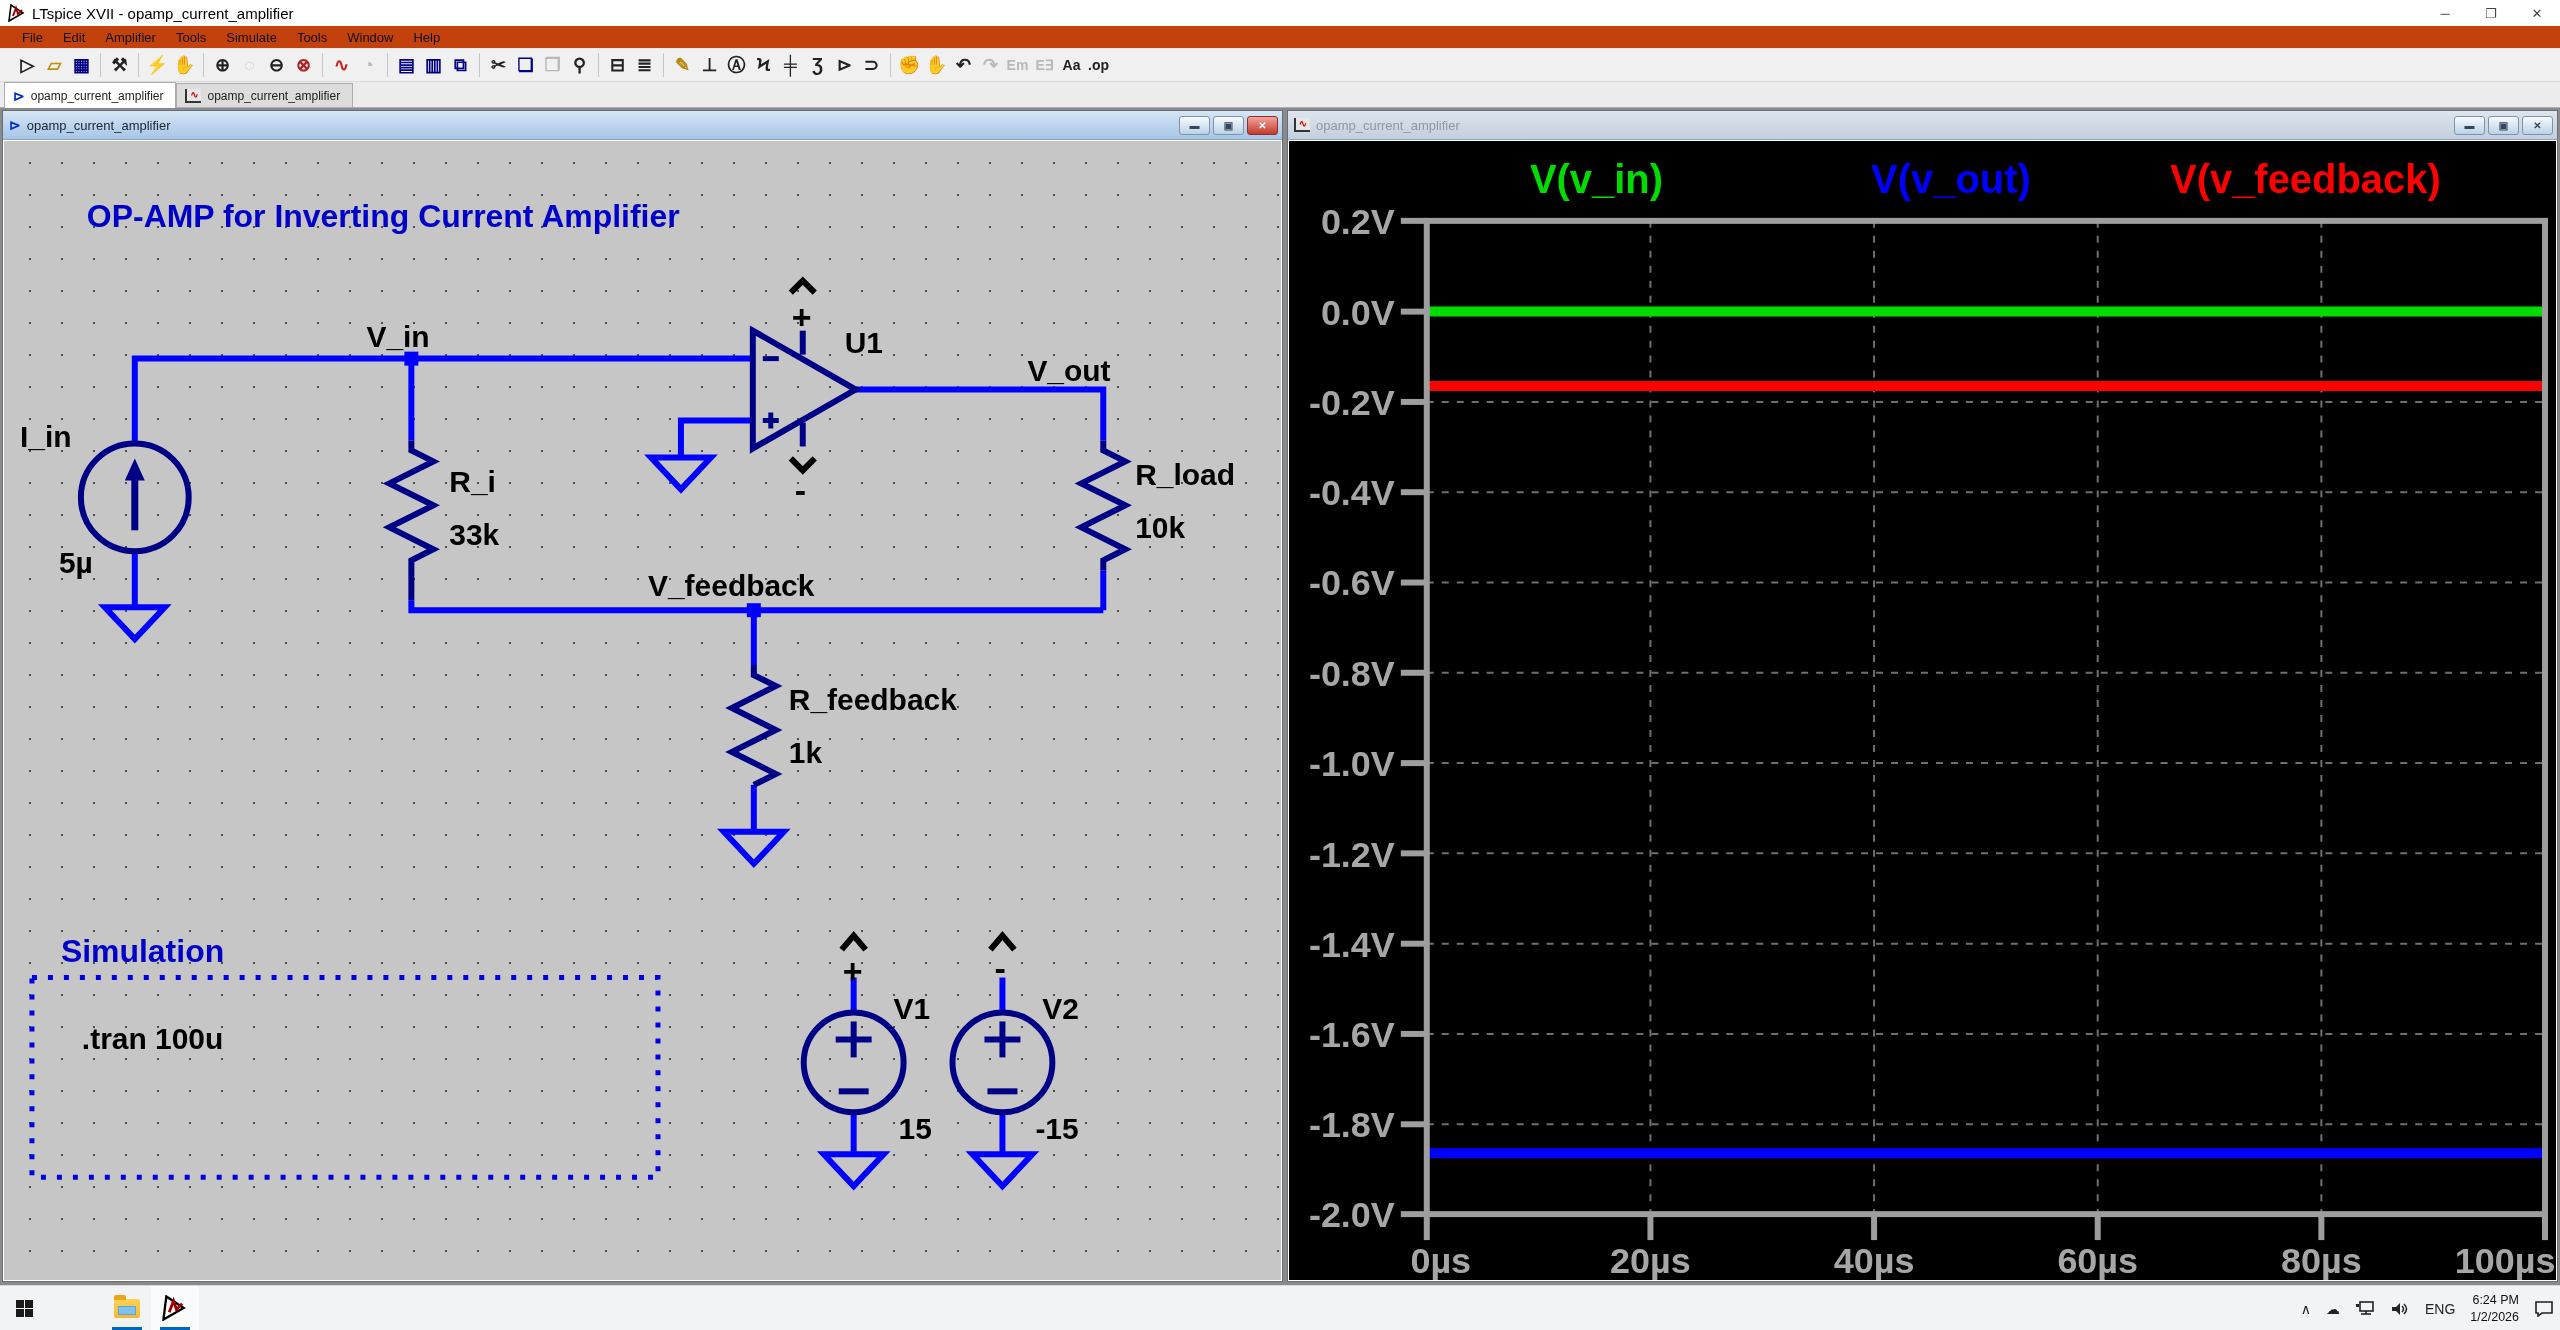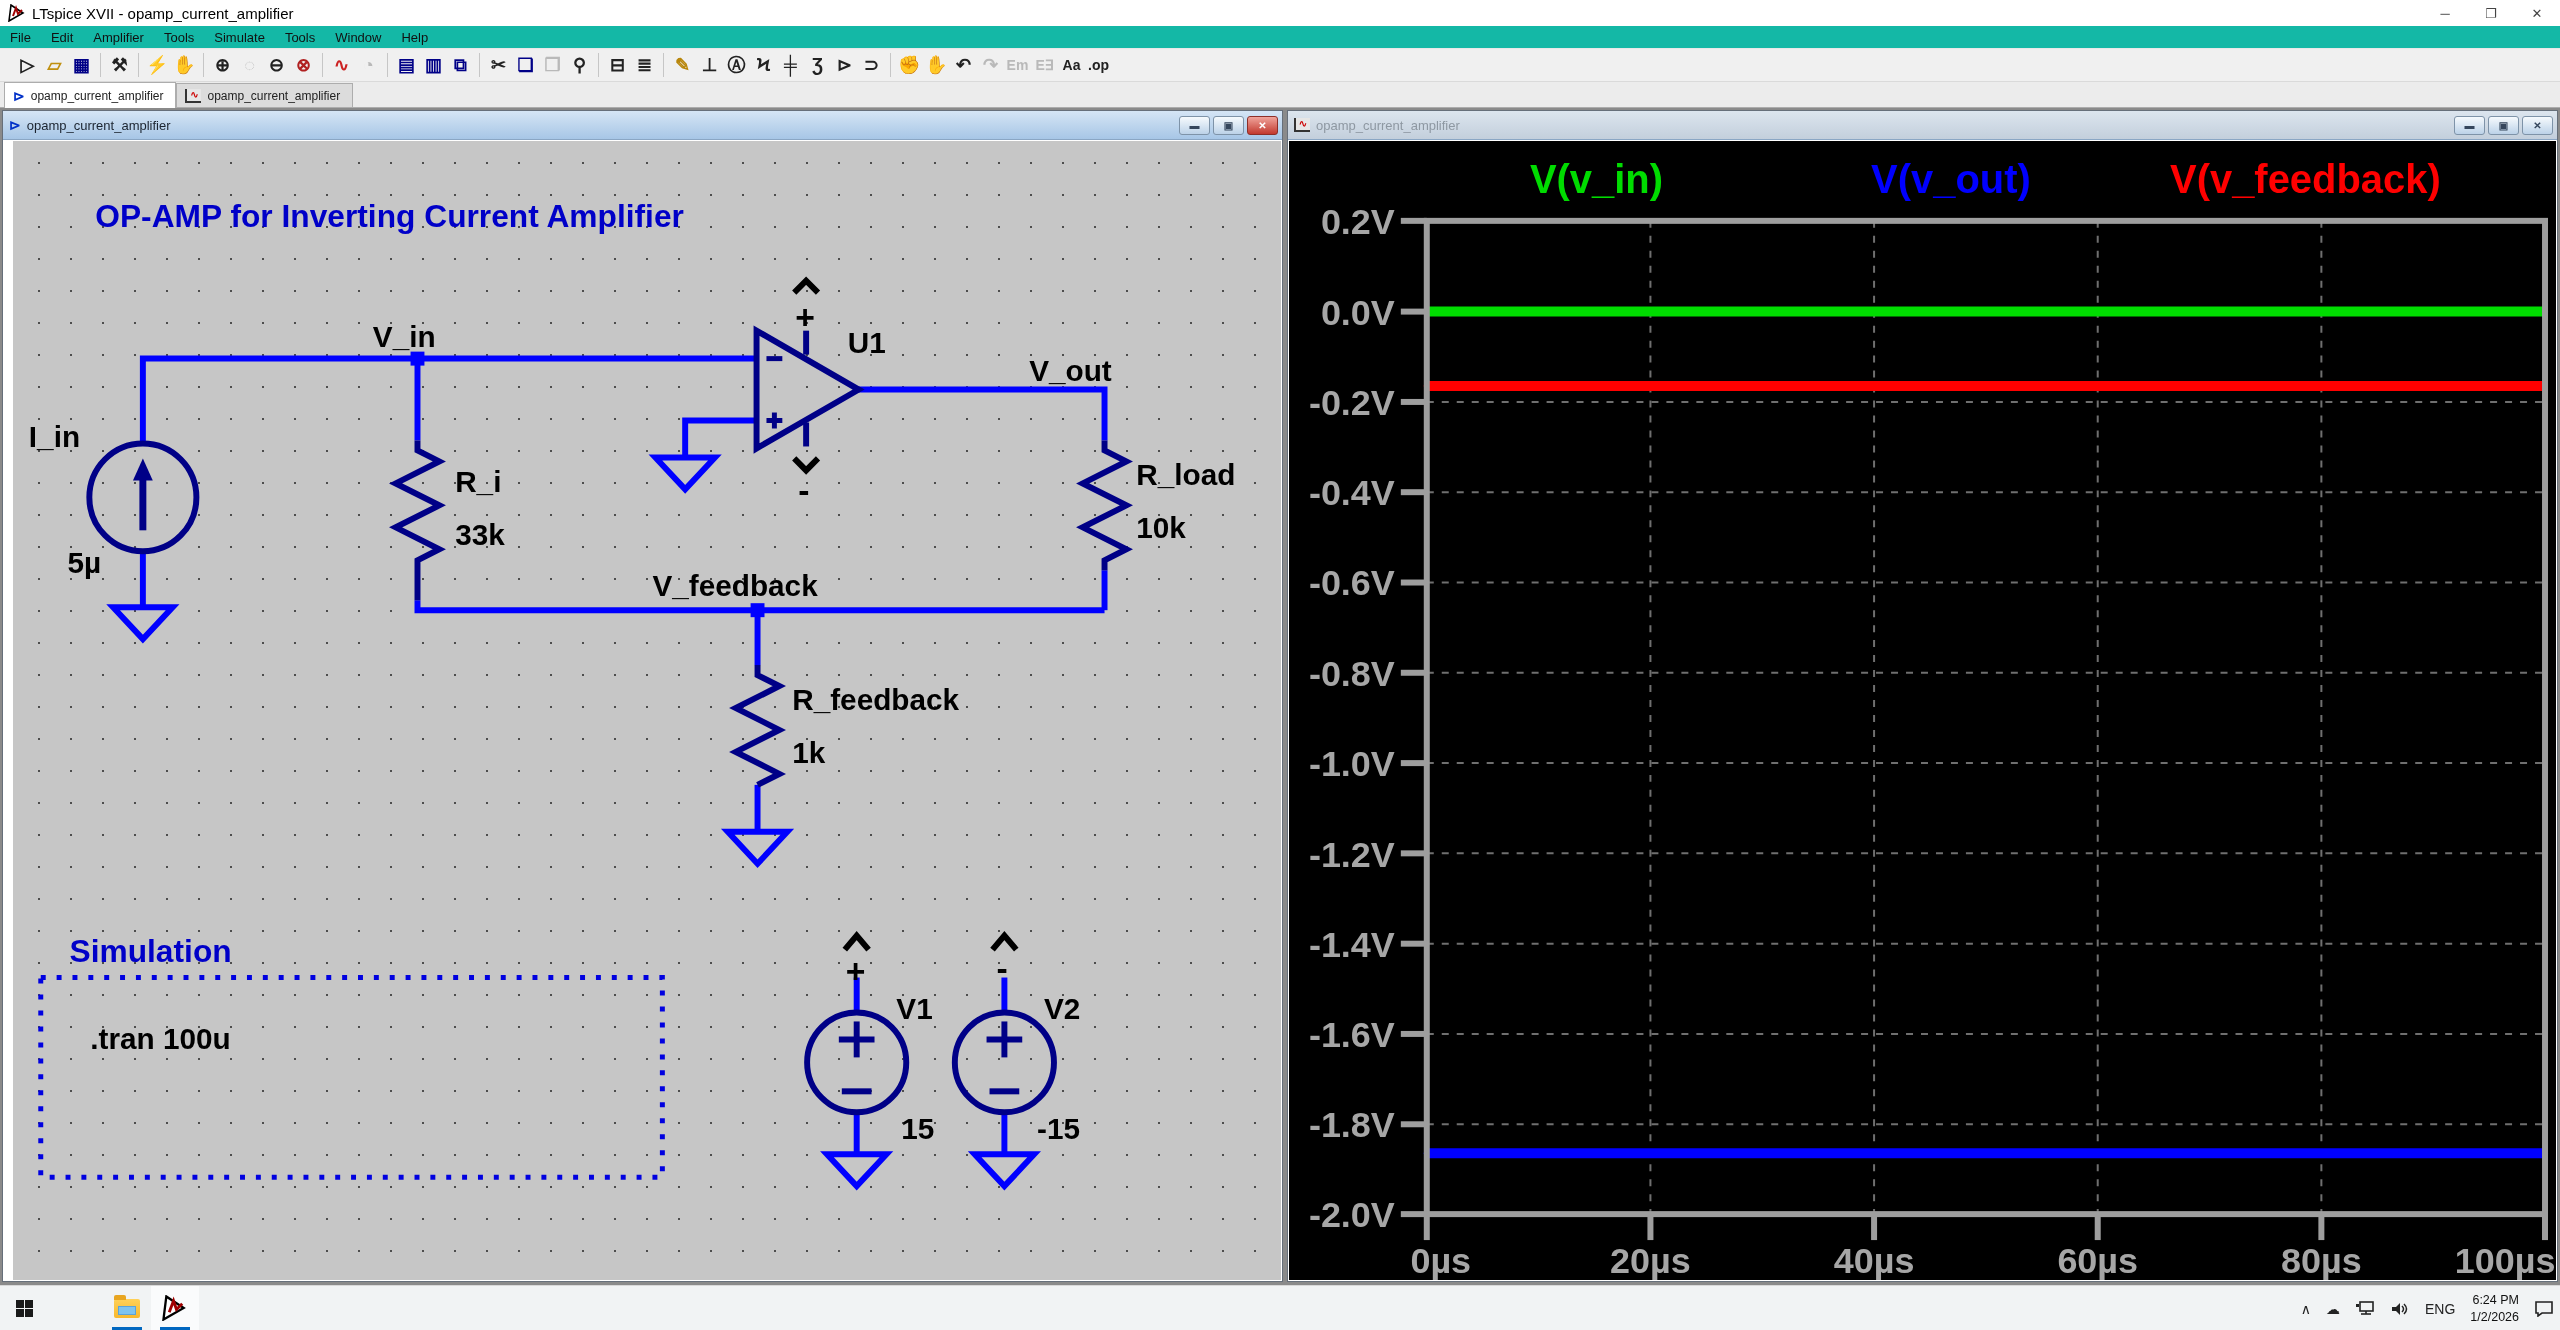--- a/index.html
+++ b/index.html
@@ -7,21 +7,21 @@
     font-family:"Liberation Sans", sans-serif; background:#D4D0C8; }
 
   
   .titlebar { height:26px; background:#FFFFFF; display:flex; align-items:center; position:relative; }
   .titlebar .applogo { width:18px; height:18px; margin:0 6px 0 8px; }
   .titlebar .apptitle { font-size:15px; color:#000; }
   .winbtns { position:absolute; right:0; top:0; height:26px; display:flex; }
   .winbtn { width:46px; height:26px; display:flex; align-items:center; justify-content:center;
     font-size:13px; color:#444; }
 
-  .menubar { height:23px; background:#14b8a6; display:flex; border-bottom:1px solid #E8E8E8; }
+  .menubar { height:23px; background:#c2410c; display:flex; border-bottom:1px solid #E8E8E8;padding-left:12px; }
   .menuitem { font-size:13px; color:#111; padding:0 10px; height:100%; display:flex; align-items:center; }
 
   .toolbar { height:33px; background:#F0F0F0; display:flex; align-items:center; padding-left:14px; border-bottom:1px solid #DADADA; }
   .tico { width:27px; height:27px; display:flex; align-items:center; justify-content:center;
     font-size:18px; font-weight:bold; color:#222; }
   .tico.blue { color:#000087; }
   .tico.dis  { color:#B9B9B9; }
   .tico.txt  { font-size:14px; }
   .tsep { width:1px; height:24px; background:#C6C6C6; margin:0 5px; }
 
@@ -45,21 +45,21 @@
   .ctitle.inactive .ctext { color:#8E98A2; }
   .cbtns { position:absolute; right:4px; display:flex; }
   .cbtn { width:31px; height:19px; margin-left:3px; border:1px solid #7E93A8; border-radius:3px;
     background:linear-gradient(#F6FAFD,#BCD2E8); display:flex; align-items:center; justify-content:center;
     font-size:10px; color:#35465C; font-weight:bold; }
   .cbtn.close-active { background:linear-gradient(#F0A49B,#C2392F); border-color:#8E2F28; color:#fff; }
 
   .schem-client { position:absolute; left:1px; right:1px; top:30px; bottom:1px;
     background:#C6C6C6;
     background-image:radial-gradient(#4d4d4d 1.3px, transparent 1.4px);
-    background-size:32px 32px; background-position:10px 6px;margin-left:9px; }
+    background-size:32px 32px; background-position:10px 6px; }
   .plot-client { position:absolute; left:1px; right:1px; top:30px; bottom:1px; background:#000; }
   .schem-client svg, .plot-client svg { position:absolute; left:0; top:0; width:100%; height:100%; }
 
   
   text { font-family:"Liberation Sans", sans-serif; }
   .s-lbl { font-size:30px; font-weight:bold; fill:#000000; }
   .s-blue { font-size:32px; font-weight:bold; fill:#0000C8; }
   .s-rail { font-size:34px; font-weight:bold; fill:#000000; }
   .p-tick { font-size:36px; font-weight:bold; fill:#A6A6A6; }
   .p-leg  { font-size:40px; font-weight:bold; }

